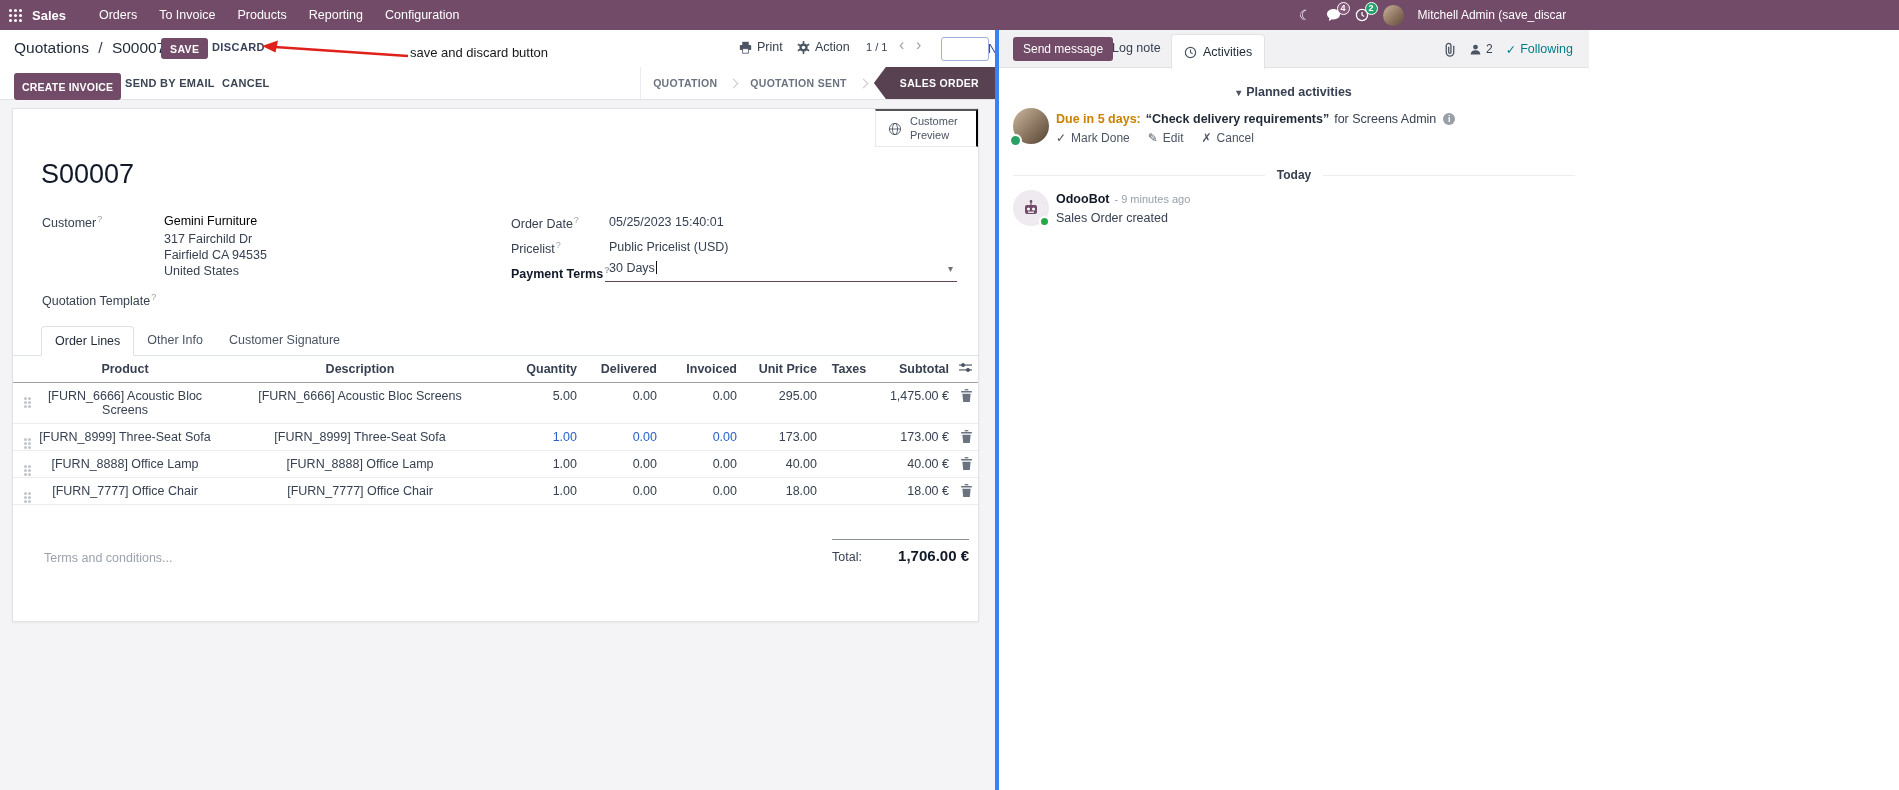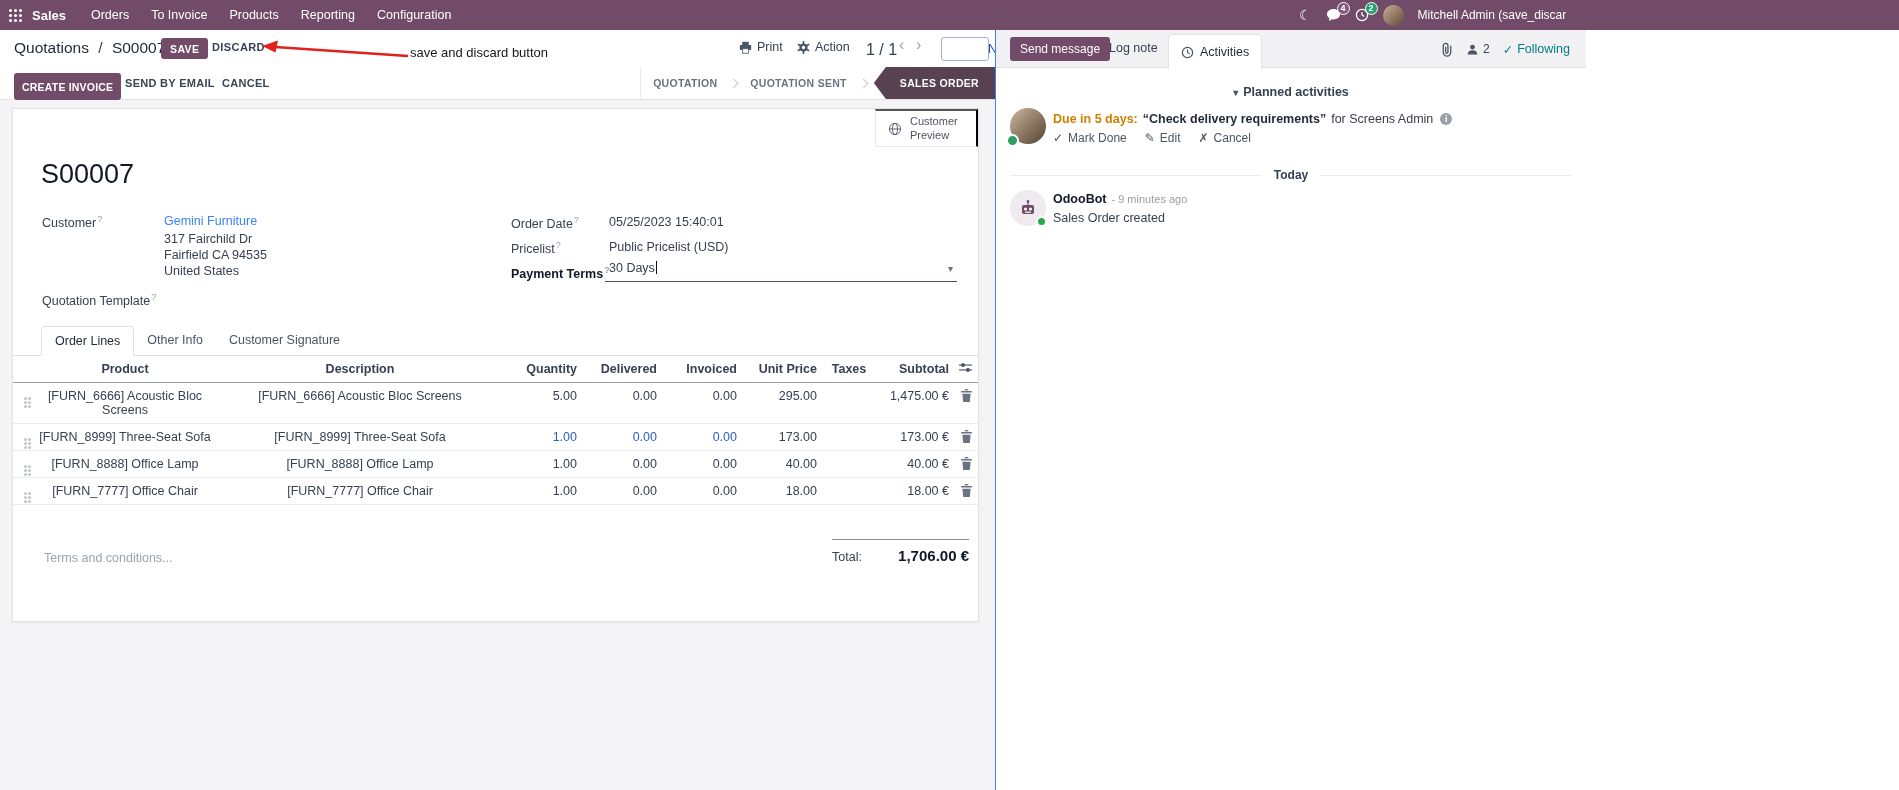--- a/index.html
+++ b/index.html
@@ -6,40 +6,40 @@
   html,body { background:#fff; }
   body { font-family:"Liberation Sans", sans-serif; }
   #app { position:relative; width:1899px; height:790px; overflow:hidden; background:#fff; }
   button { font-family:inherit; cursor:pointer; }
 
   
   .navbar { position:absolute; left:0; top:0; width:1899px; height:30px; background:#714B67; display:flex; align-items:center; color:#fff; }
   .apps-icon { width:13px; height:13px; margin:0 10px 0 9px; }
   .apps-icon i { display:block; width:3px; height:3px; border-radius:50%; background:#fff;
     box-shadow:5px 0 #fff,10px 0 #fff,0 5px #fff,5px 5px #fff,10px 5px #fff,0 10px #fff,5px 10px #fff,10px 10px #fff; }
-  .brand { font-weight:bold; font-size:13px; margin-right:14px; }
+  .brand { font-weight:bold; font-size:13px; margin-right:22px; }
   .nav-menu { display:flex; height:100%; }
   .nav-item { display:flex; align-items:center; padding:0 11px; font-size:12.5px; }
   .systray { position:absolute; left:1299px; top:0; height:30px; display:flex; align-items:center; gap:14px; }
   .sys-icon { position:relative; display:flex; align-items:center; font-size:14px; line-height:1; }
   .badge { position:absolute; top:-6px; right:-9px; font-size:9px; line-height:11px; padding:0 3px; border-radius:7px; border:1px solid #fff; background:#875A7B; color:#fff; font-weight:bold; }
   .badge.green { background:#2aa06e; }
   .avatar { width:21px; height:21px; border-radius:50%; background:linear-gradient(135deg,#c9b29a 0%,#8a705c 60%,#5f4d3f 100%); flex:none; }
   .user-name { font-size:12px; max-width:162px; white-space:nowrap; overflow:hidden; }
 
   
   .control-panel { position:absolute; left:0; top:30px; width:995px; height:37px; background:#fff; }
   .breadcrumb { position:absolute; left:14px; top:9px; font-size:15.5px; color:#1f2937; }
   .bc-sep { margin:0 5px; color:#374151; }
   .btn-primary { background:#714B67; color:#fff; border:none; border-radius:3px; font-size:10.5px; font-weight:700; letter-spacing:.4px; display:inline-flex; align-items:center; justify-content:center; }
   .btn-save { position:absolute; left:161px; top:8px; height:21px; padding:0 9px; }
   .btn-discard { position:absolute; left:212px; top:11px; background:none; border:none; font-size:11px; font-weight:700; letter-spacing:.4px; color:#37415a; }
   .cp-tool { position:absolute; top:10px; display:flex; align-items:center; gap:5px; font-size:12.5px; color:#374151; background:none; border:none; }
   .cp-print { left:739px; } .cp-action { left:797px; }
-  .pager { position:absolute; left:866px; top:11px; font-size:16px; color:#374151; }
+  .pager { position:absolute; left:866px; top:11px; font-size:11px; color:#374151; }
   .pager-prev { position:absolute; left:899px; top:6px; font-size:16px; color:#9ca3af; }
   .pager-next { position:absolute; left:916px; top:6px; font-size:16px; color:#9ca3af; }
   .btn-new { position:absolute; left:941px; top:7px; width:40px; height:24px; background:#fff; border:1px solid #9fb0dd; border-radius:3px; color:#31499d; font-size:12.5px;padding-left:46px; }
 
   .annotation-text { position:absolute; left:410px; top:45px; font-size:13px; color:#18181b; z-index:60; }
   .annotation-arrow { position:absolute; left:262px; top:40px; z-index:60; }
 
   
   .status-row { position:absolute; left:0; top:67px; width:995px; height:33px; background:#fff; border-bottom:1px solid #e2e2e4; }
   .btn-create { position:absolute; left:14px; top:6px; height:27px; padding:4px 8px; letter-spacing:.2px; }
@@ -54,21 +54,21 @@
   
   .content-bg { position:absolute; left:0; top:100px; width:995px; height:690px; background:#f4f4f6; }
   .sheet { position:absolute; left:12px; top:8px; width:967px; height:514px; background:#fff; border:1px solid #e2e2e5; box-shadow:0 1px 2px rgba(0,0,0,.05); }
   .customer-preview { position:absolute; right:0; top:0; height:38px; border-left:1px solid #e8e8ea; border-bottom:1px solid #e8e8ea; display:flex; align-items:center; gap:8px; padding:0 14px 0 12px; color:#4b5563; font-size:11px; line-height:1.2; background:none; }
   .customer-preview .cp-label { width:52px; text-align:left; }
   .sheet-title { position:absolute; left:28px; top:50px; font-size:27px; font-weight:500; color:#111827; }
   .flabel { position:absolute; font-size:12.5px; color:#374151; }
   .flabel.bold { font-weight:700; color:#111827; }
   .help { font-size:9px; color:#9aa0a6; margin-left:1px; vertical-align:super; }
   .fvalue { position:absolute; font-size:12.5px; color:#374151; text-decoration:none; }
-  .link { color:#3b82f6; }
+  .link { color:#000000; }
   .pt-field { position:absolute; left:592px; top:149px; width:352px; height:24px; border-bottom:1px solid #5f4658; font-size:12.5px; color:#374151; padding:3px 0 0 4px; }
   .caret-bar { display:inline-block; width:1px; height:13px; background:#111; margin-left:1px; vertical-align:-2px; }
   .pt-dd { position:absolute; right:4px; top:5px; font-size:10px; color:#6b7280; }
 
   .tabs { position:absolute; left:0; top:217px; width:100%; height:30px; border-bottom:1px solid #dee2e6; display:flex; align-items:flex-end; padding-left:28px; font-size:12.5px; }
   .tab { height:29px; line-height:29px; padding:0 13px; color:#4b5563; }
   .tab.active { height:30px; line-height:28px; margin-bottom:-1px; background:#fff; border:1px solid #dee2e6; border-bottom:1px solid #fff; border-radius:4px 4px 0 0; color:#1f2937; }
 
   .otable { position:absolute; left:0; top:247px; width:965px; font-size:12.5px; }
   .trow { display:grid; grid-template-columns:18px 188px 282px 80px 80px 80px 80px 56px 76px 25px; align-items:start; border-bottom:1px solid #ebedef; color:#374151; }
@@ -82,21 +82,21 @@
   .icon-cell { display:flex; justify-content:flex-end; padding-right:6px; }
   .add-links { display:flex; gap:14px; padding:7px 0 8px 32px; border-bottom:1px solid #ebedef; }
   .add-links span { color:#017e84; }
 
   .terms { position:absolute; left:31px; top:442px; font-size:12.5px; color:#9ca3af; }
   .total-box { position:absolute; left:819px; top:430px; width:137px; border-top:1px solid #8b8f96; padding-top:7px; display:flex; justify-content:space-between; align-items:baseline; }
   .total-label { font-size:12.5px; color:#374151; }
   .total-value { font-size:15px; font-weight:bold; color:#111827; }
 
   
-  .chatter { position:absolute; left:995px; top:30px; width:904px; height:760px; background:#fff; border-left:1px solid #3b82f6; }
+  .chatter { position:absolute; left:995px; top:30px; width:904px; height:760px; background:#fff; border-left:4px solid #3b82f6; }
   .chatter-top { position:absolute; left:0; top:0; width:590px; height:38px; background:#f1f1f3; border-bottom:1px solid #e3e3e6; }
   .btn-sendmsg { position:absolute; left:14px; top:7px; height:24px; padding:0 10px; font-size:12px; font-weight:400; letter-spacing:0; }
   .btn-lognote { position:absolute; left:113px; top:11px; background:none; border:none; font-size:12.5px; color:#374151; }
   .activities-tab { position:absolute; left:172px; top:4px; height:35px; padding:0 12px; background:#fff; border:1px solid #e3e3e6; border-bottom:none; border-radius:4px 4px 0 0; display:flex; align-items:center; gap:6px; font-size:12.5px; color:#1f2937; z-index:2; }
   .chatter-tools { position:absolute; left:445px; top:0; height:38px; display:flex; align-items:center; gap:13px; }
   .tool { display:flex; align-items:center; gap:4px; font-size:12px; color:#374151; background:none; border:none; }
   .following { color:#017e84; font-size:12.5px; }
 
   .chatter-body { position:absolute; left:0; top:38px; width:590px; height:722px; }
   .planned-head { position:absolute; left:0; top:17px; width:100%; text-align:center; font-size:12.5px; font-weight:600; color:#374151; background:none; border:none; }

